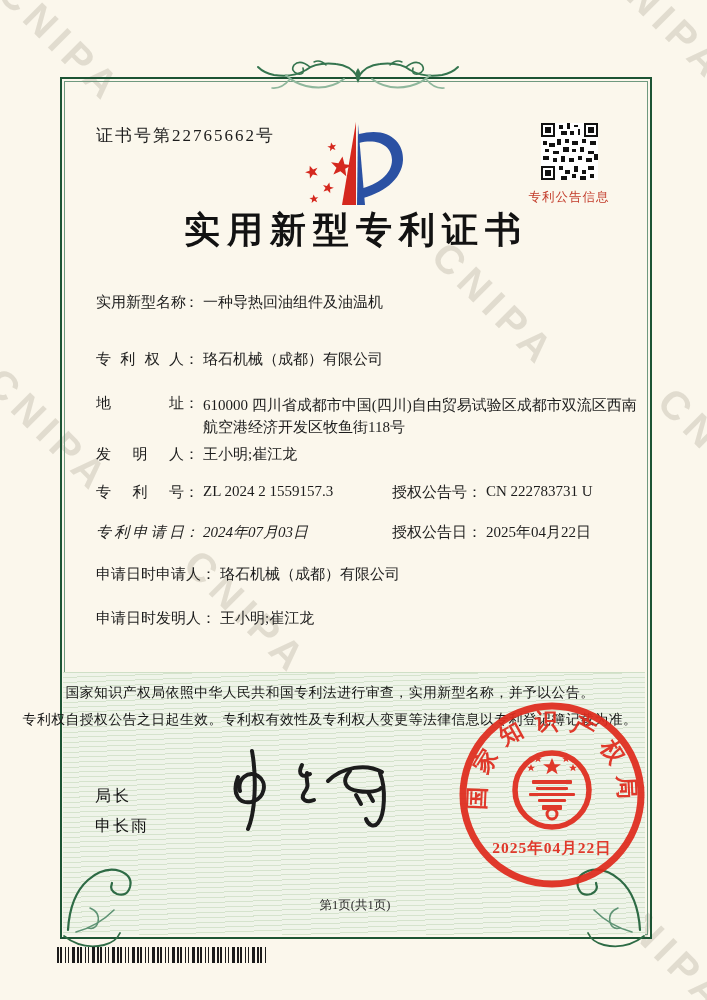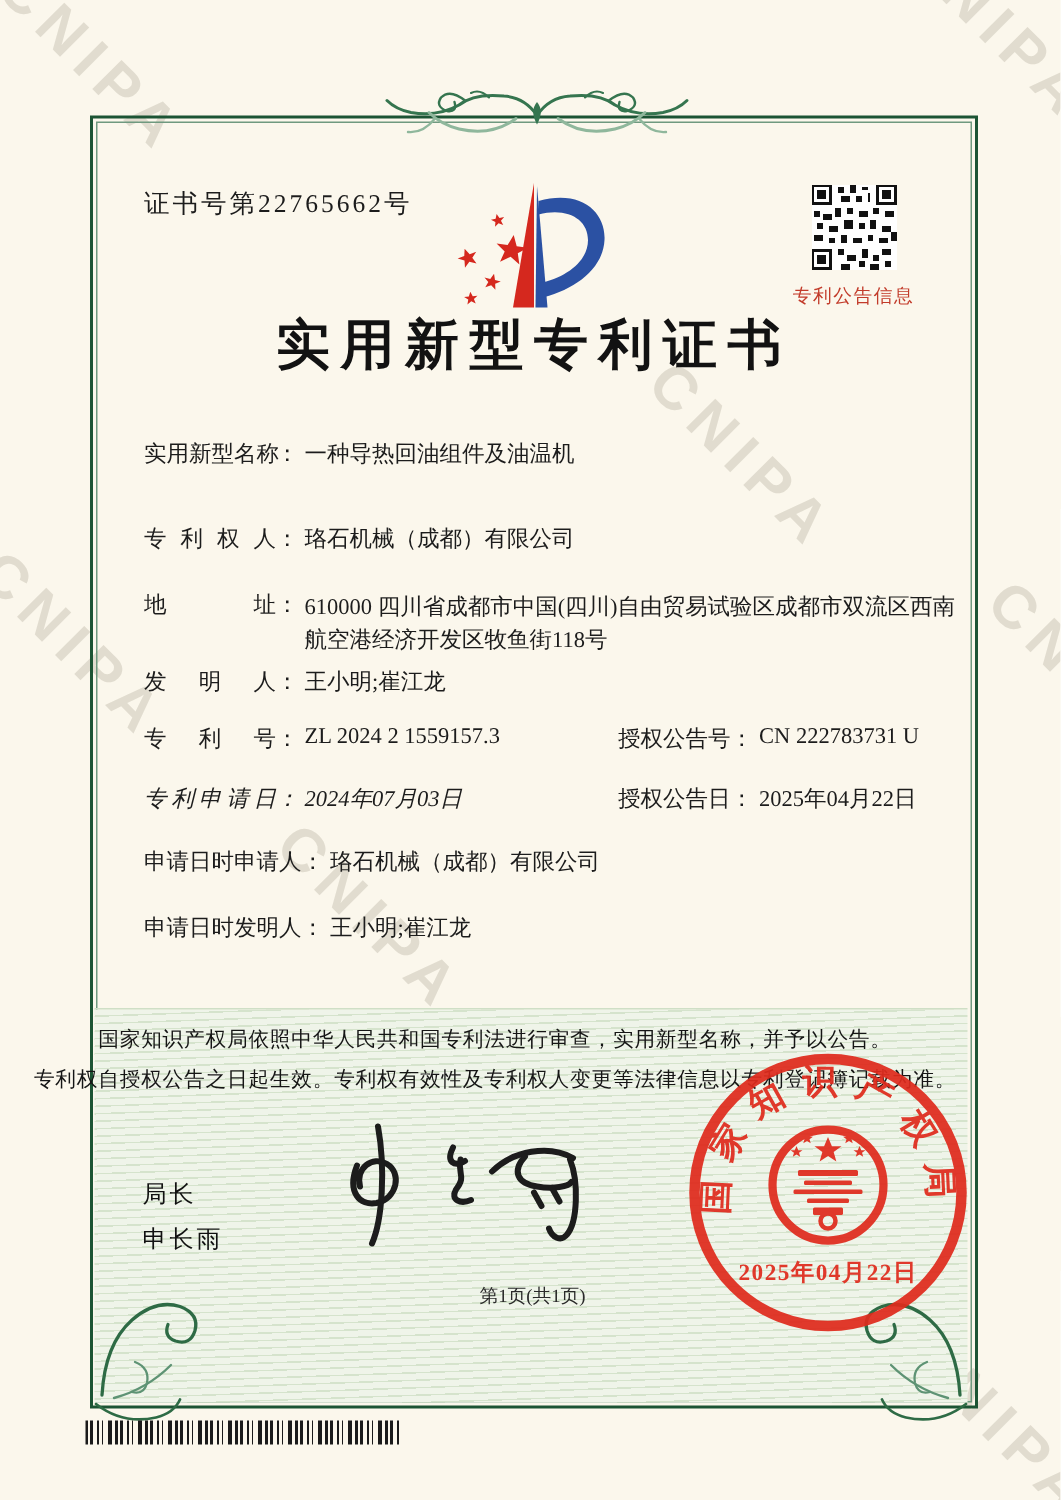--- a/index.html
+++ b/index.html
@@ -39,33 +39,33 @@
     color:#121212;
   }
   .frow{ position:absolute; left:96px; font-size:15px; white-space:nowrap; }
   .flabel{
     display:inline-block; width:88px; text-align:justify; text-align-last:justify;
     vertical-align:top;
   }
   .fcolon{ display:inline-block; vertical-align:top; }
   .fvalue{ display:inline-block; margin-left:4px; vertical-align:top; }
   .fvalue-wrap{ white-space:normal; width:436px; line-height:22px; }
-  .rrow{ position:absolute; left:392px; font-size:15px; white-space:nowrap;margin-left:20px; }
+  .rrow{ position:absolute; left:392px; font-size:15px; white-space:nowrap; }
   .longlabel{ display:inline-block; vertical-align:top; }
   .statement{
     position:absolute; transform:translateX(-50%); left:330px;
     font-size:13.8px; white-space:nowrap; color:#151515; letter-spacing:0.5px;
   }
   .sig-title{
     position:absolute; left:95px; font-size:16px;
     font-family:Liberation Serif, serif; color:#111;
     letter-spacing:2px;
   }
   .page-num{
-    position:absolute; left:355px; top:856px; transform:translateX(-50%);
+    position:absolute; left:355px; top:897px; transform:translateX(-50%);
     font-size:12.5px; color:#2a2a2a;
   }
   .barcode{
     position:absolute; left:57px; top:947px; width:210px; height:16px;
     background:repeating-linear-gradient(90deg,
       #1b1b1b 0 2px, transparent 2px 3px,
       #1b1b1b 3px 5px, transparent 5px 8px,
       #1b1b1b 8px 9px, transparent 9px 11px,
       #1b1b1b 11px 12px, transparent 12px 15px,
       #1b1b1b 15px 18px, transparent 18px 20px);

